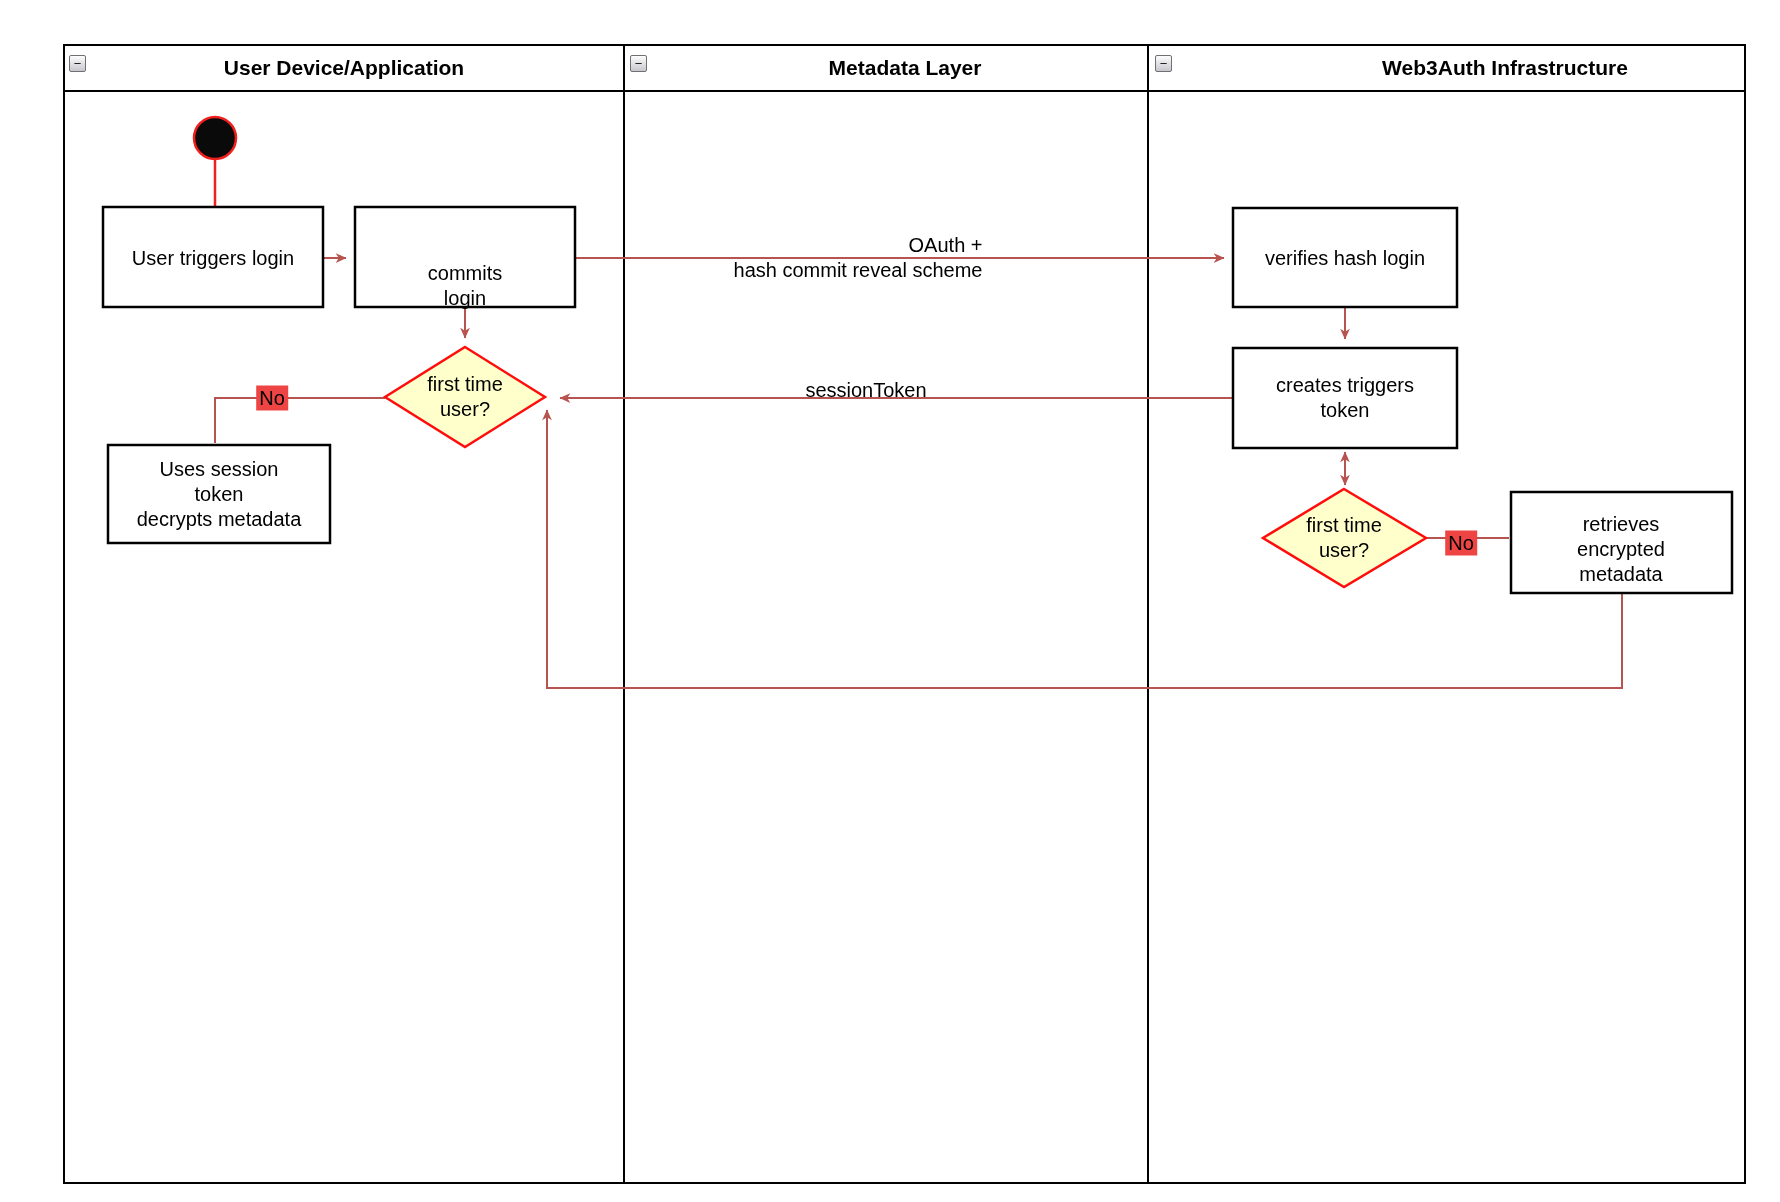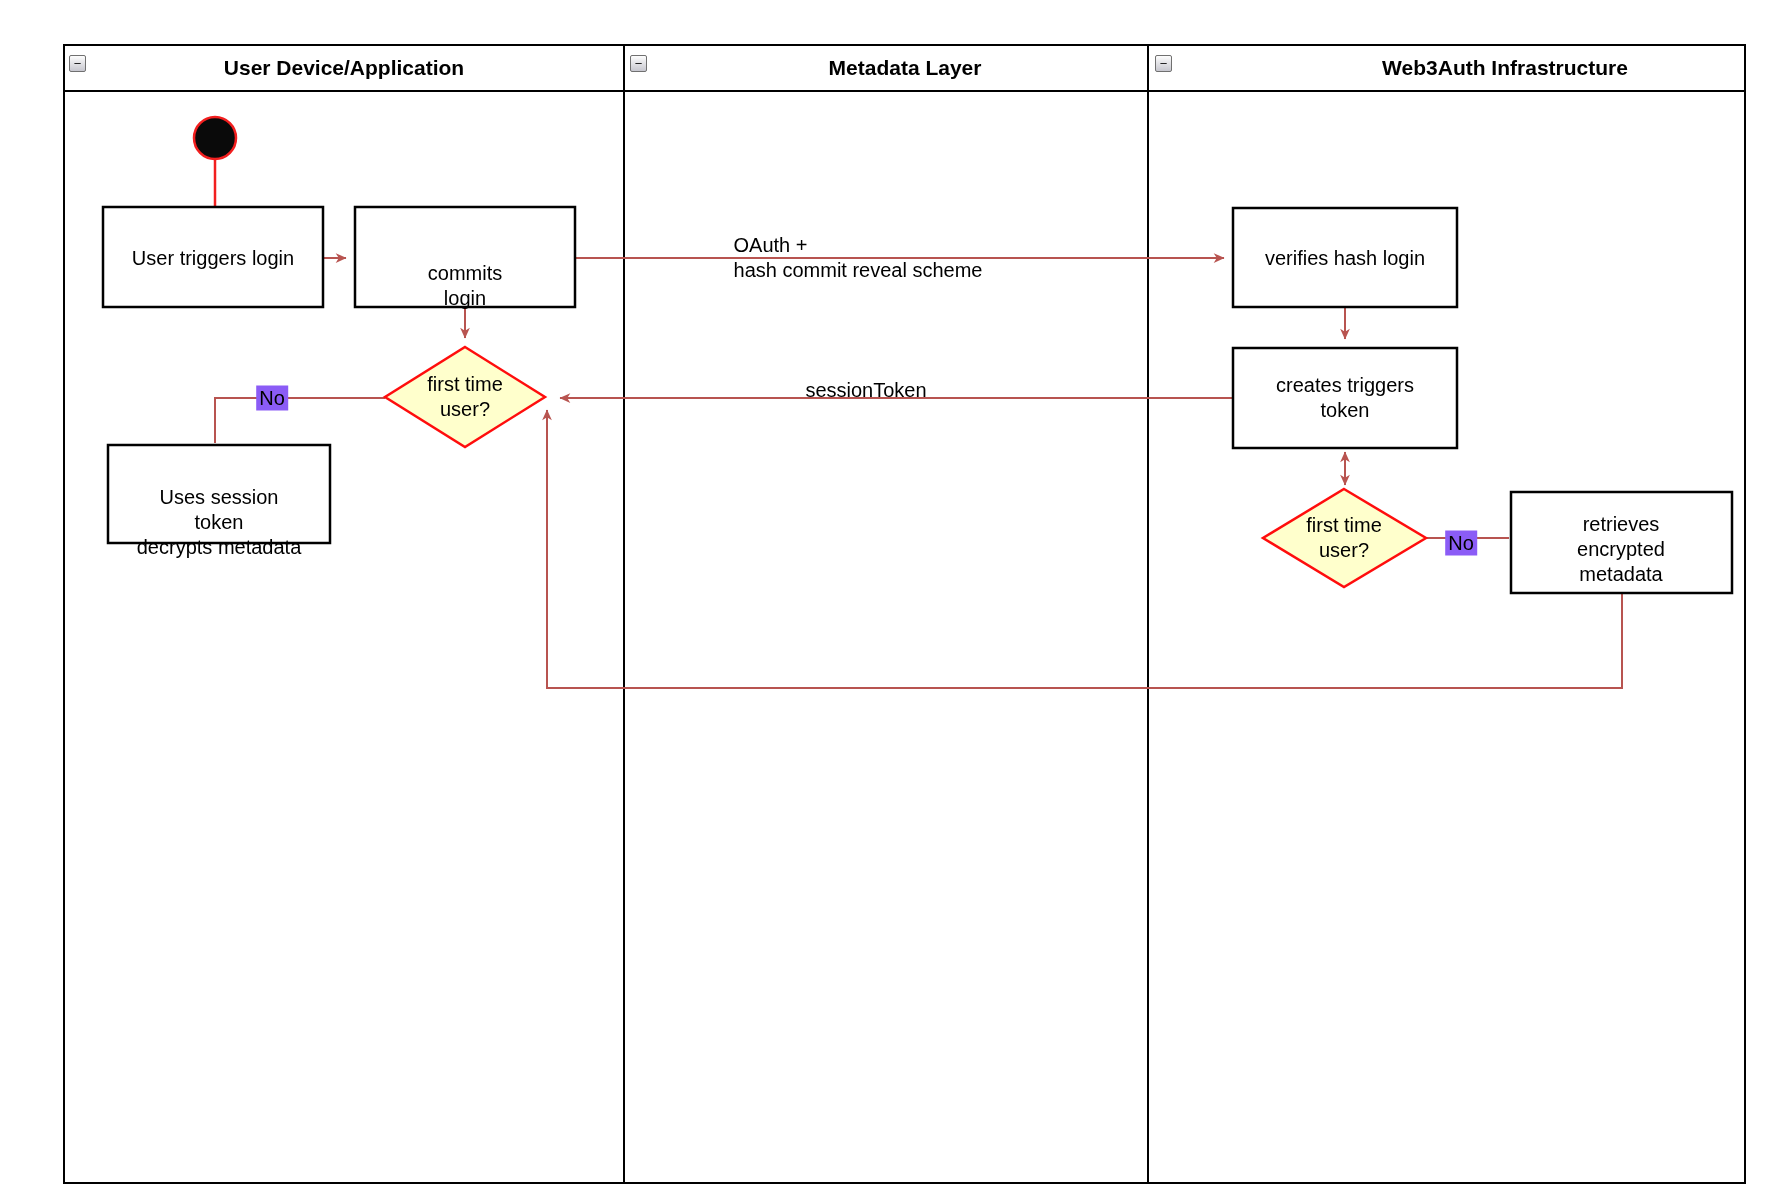--- a/index.html
+++ b/index.html
@@ -23,24 +23,24 @@
     display:flex;align-items:center;justify-content:center;
     font-size:13px;line-height:13px;color:#111;
   }
   .node-label{
     position:absolute;transform:translate(-50%,-50%);
     white-space:pre-line;text-align:center;
     font-size:20px;line-height:25px;color:#000;
   }
   .edge-label{
     position:absolute;transform:translate(-50%,-50%);
-    white-space:pre-line;text-align:left;
+    white-space:pre-line;text-align:right;
     font-size:20px;line-height:25px;color:#000;
   }
-  .edge-label.bg{background:#8b5cf6;padding:0 3px;}
+  .edge-label.bg{background:#ef4444;padding:0 3px;}
 </style>
 </head>
 <body>
 
 <div class="canvas">
 
   <svg width="1780" height="1202" viewBox="0 0 1780 1202">
     <defs>
       <marker id="arrow" viewBox="0 0 12 12" refX="10.5" refY="6" markerWidth="13" markerHeight="13" markerUnits="userSpaceOnUse" orient="auto-start-reverse">
         <path d="M1,1.5 L11,6 L1,10.5 L3.8,6 Z" fill="#b85450"></path>
@@ -82,21 +82,21 @@
 
   <div class="collapse-icon" style="left:69px;">−</div>
   <div class="collapse-icon" style="left:630px;">−</div>
   <div class="collapse-icon" style="left:1155px;">−</div>
 
   <div class="node-label" style="left:213px;top:258px;">User triggers login</div>
   <div class="node-label" style="left:465px;top:258px;margin-top:28px;">commits
 login</div>
   <div class="node-label" style="left:465px;top:397px;">first time
 user?</div>
-  <div class="node-label" style="left:219px;top:494px;margin-top:28px;">Uses session
+  <div class="node-label" style="left:219px;top:494px;">Uses session
 token
 decrypts metadata</div>
   <div class="node-label" style="left:1345px;top:258px;">verifies hash login</div>
   <div class="node-label" style="left:1345px;top:398px;">creates triggers
 token</div>
   <div class="node-label" style="left:1344px;top:538px;">first time
 user?</div>
   <div class="node-label" style="left:1621px;top:542px;margin-top:7px;">retrieves encrypted
 metadata</div>
 

